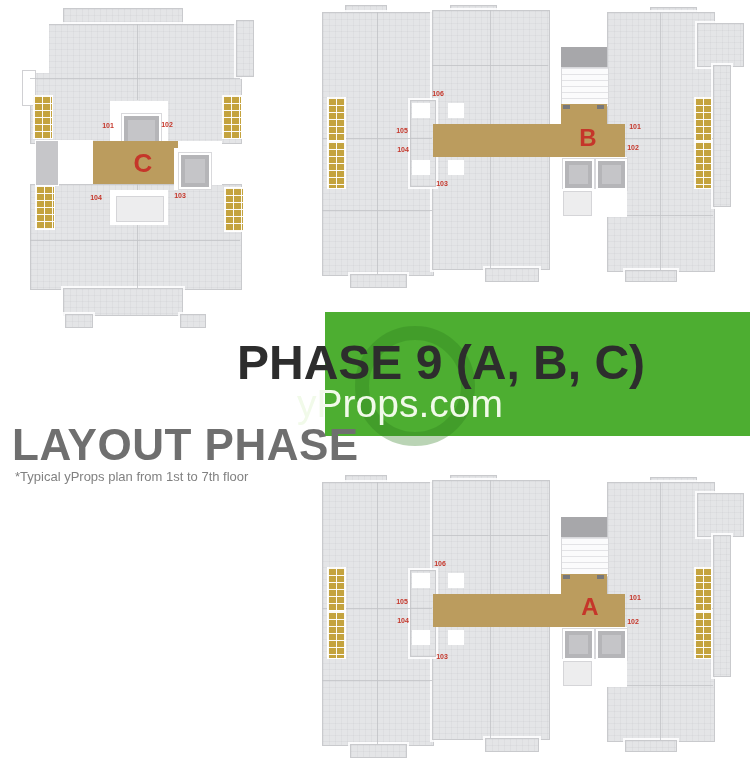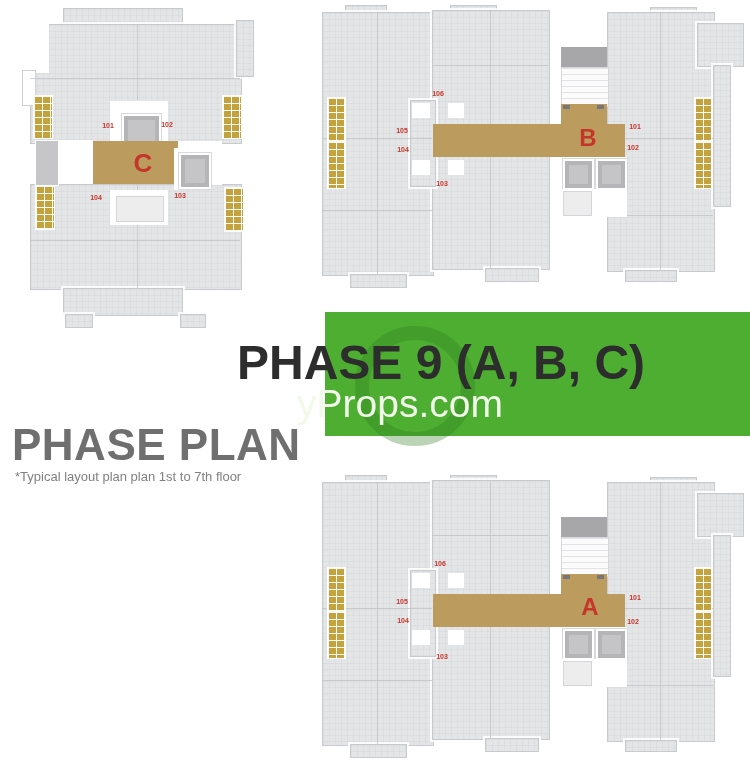--- a/index.html
+++ b/index.html
@@ -202,16 +202,16 @@
     <span class="unit" style="left:122px;top:181px;">103</span>
     <span class="unit" style="left:315px;top:122px;">101</span>
     <span class="unit" style="left:313px;top:146px;">102</span>
   </div>
 
   <div id="banner">
     <div class="ring"></div>
   </div>
   <div id="phase-title">PHASE 9  (A, B, C)</div>
   <div id="watermark">yProps.com</div>
-  <div id="layout-title">PHASE PLAN</div>
-  <div id="layout-subtitle">*Typical layout plan plan 1st to 7th floor</div>
+  <div id="layout-title">LAYOUT PHASE</div>
+  <div id="layout-subtitle">*Typical yProps plan from 1st to 7th floor</div>
 
 </div>
 
 </body></html>

